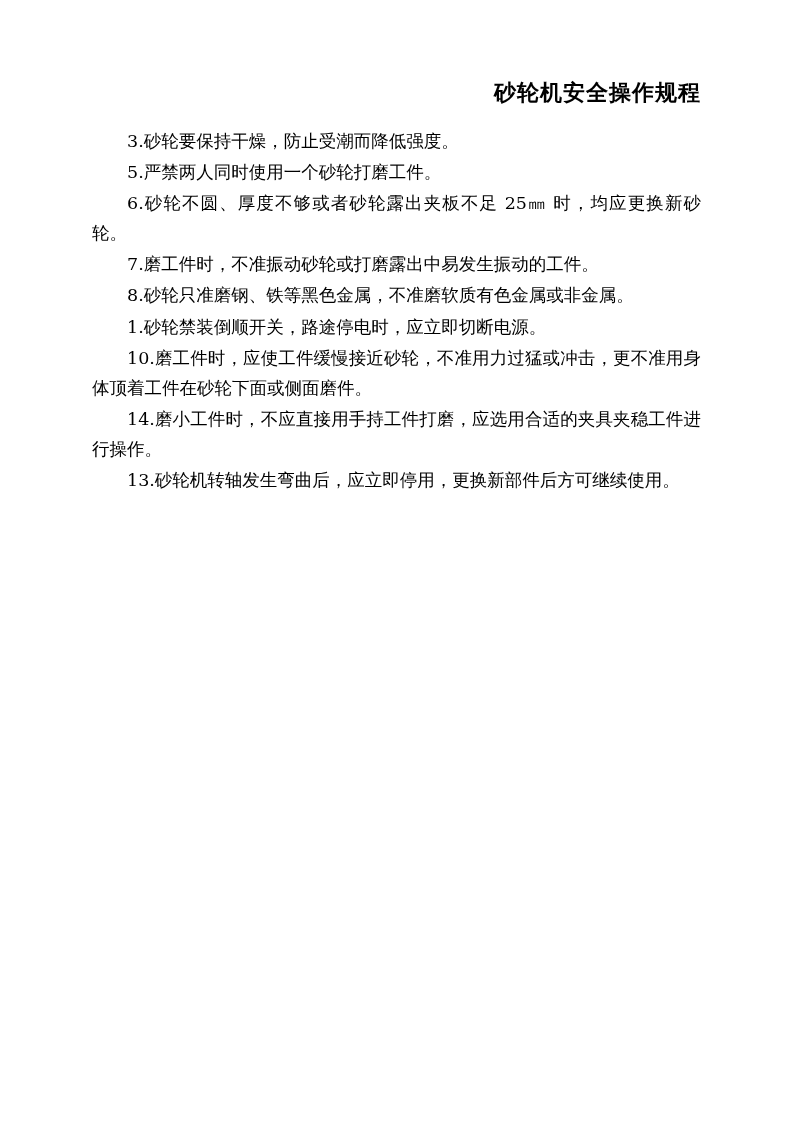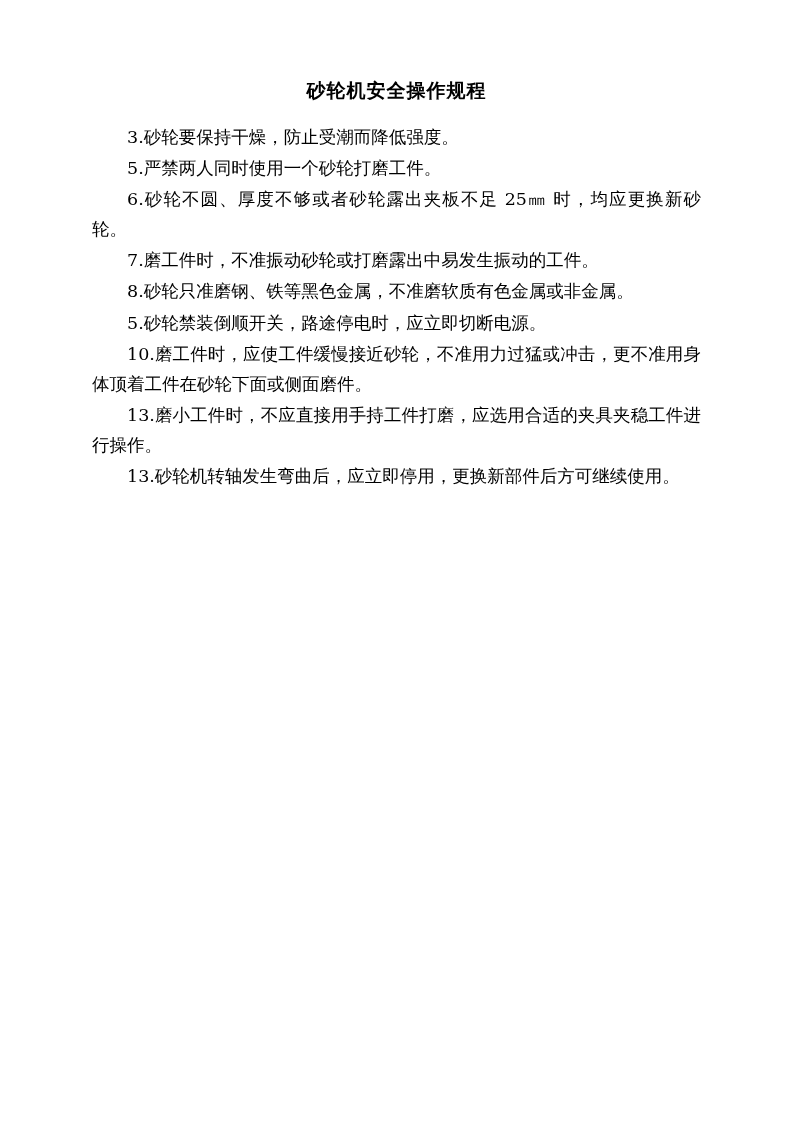--- a/index.html
+++ b/index.html
@@ -18,22 +18,22 @@
   .page {
     position: absolute;
     top: 0;
     left: 0;
     width: 793px;
     height: 1122px;
     box-sizing: border-box;
     padding: 64px 92px 40px 92px;
   }
   .doc-title {
-    text-align: center;
-    font-size: 19px;
+    text-align: right;
+    font-size: 22px;
     font-weight: bold;
     letter-spacing: 1px;
     margin: 14px 0 18px 0;
     font-family: "DejaVu Serif", "Liberation Serif", serif;
   }
   .body-text p {
     margin: 0 0 1px 0;
     font-size: 17.5px;
     line-height: 1.72;
     text-indent: 2em;
@@ -50,18 +50,18 @@
 
 <div class="page">
   <h1 class="doc-title">砂轮机安全操作规程</h1>
 
   <div class="body-text">
     <p>3.砂轮要保持干燥，防止受潮而降低强度。</p>
     <p>5.严禁两人同时使用一个砂轮打磨工件。</p>
     <p>6.砂轮不圆、厚度不够或者砂轮露出夹板不足 25㎜ 时，均应更换新砂轮。</p>
     <p>7.磨工件时，不准振动砂轮或打磨露出中易发生振动的工件。</p>
     <p>8.砂轮只准磨钢、铁等黑色金属，不准磨软质有色金属或非金属。</p>
-    <p>5.砂轮禁装倒顺开关，路途停电时，应立即切断电源。</p>
+    <p>1.砂轮禁装倒顺开关，路途停电时，应立即切断电源。</p>
     <p>10.磨工件时，应使工件缓慢接近砂轮，不准用力过猛或冲击，更不准用身 体顶着工件在砂轮下面或侧面磨件。</p>
-    <p>13.磨小工件时，不应直接用手持工件打磨，应选用合适的夹具夹稳工件进 行操作。</p>
+    <p>14.磨小工件时，不应直接用手持工件打磨，应选用合适的夹具夹稳工件进 行操作。</p>
     <p>13.砂轮机转轴发生弯曲后，应立即停用，更换新部件后方可继续使用。</p>
   </div>
 </div>
 
 </body></html>

